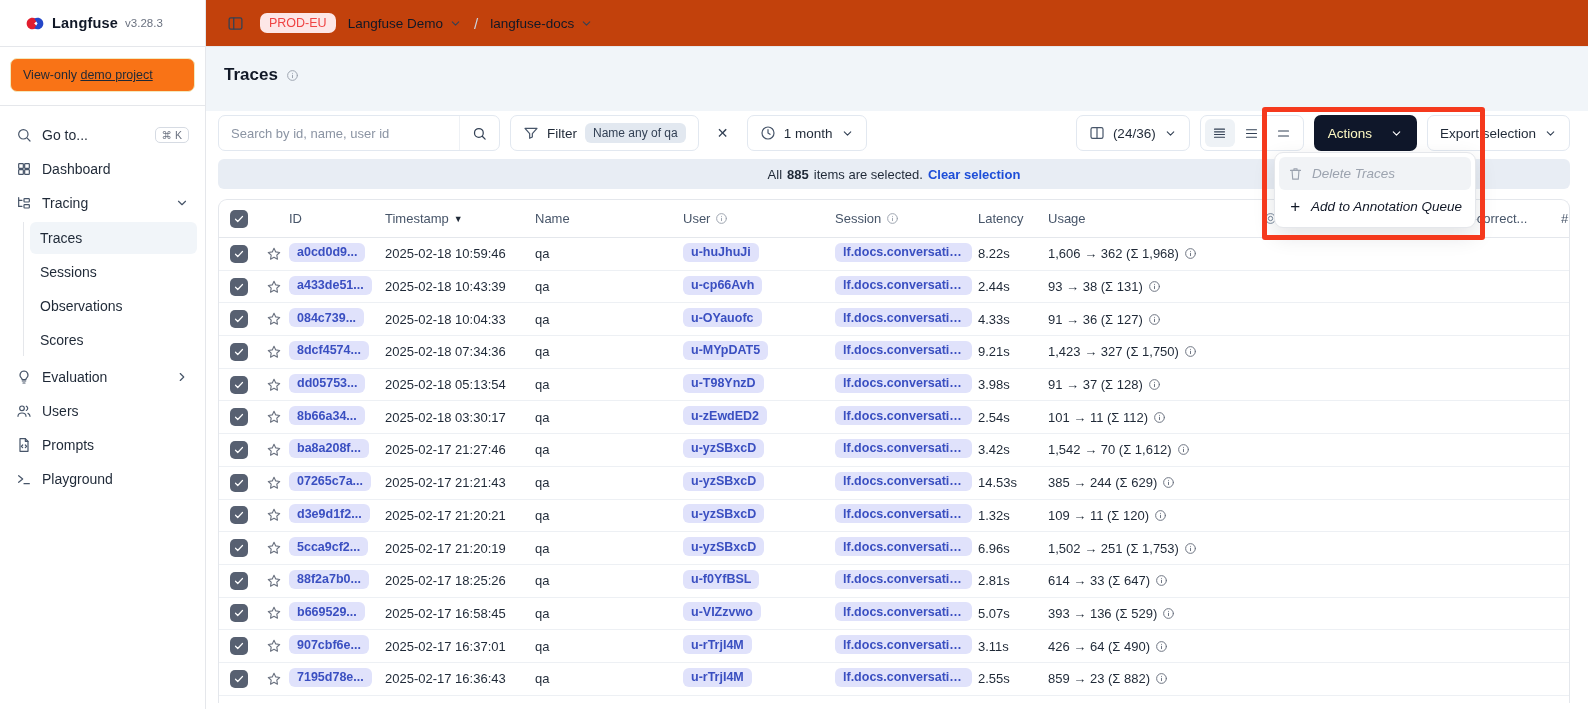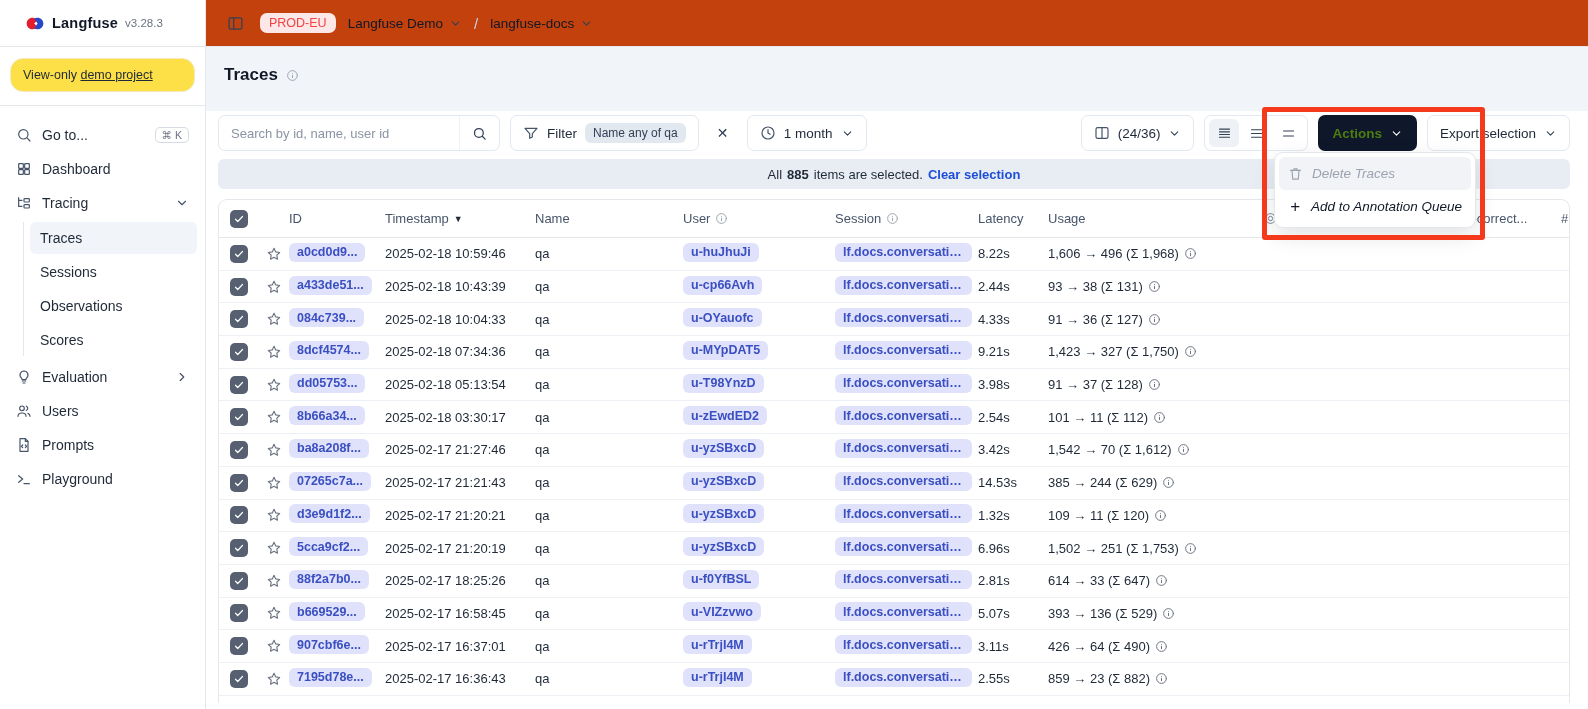--- a/index.html
+++ b/index.html
@@ -9,21 +9,21 @@
   svg { display:block; }
   .ic svg { width:16px; height:16px; stroke:#475569; fill:none; stroke-width:1.8; stroke-linecap:round; stroke-linejoin:round; }
 
   
   .sidebar { width:206px; height:100%; background:#fff; border-right:1px solid #e5e7eb; flex:0 0 auto; }
   .logo-row { height:47px; display:flex; align-items:center; gap:7px; padding:0 25px; border-bottom:1px solid #e5e7eb; }
   .logo-mark { width:20px; height:15px; }
   .logo-name { font-size:14.5px; font-weight:700; color:#111827; letter-spacing:.2px; }
   .logo-ver { font-size:11.5px; color:#6b7280; }
   .viewonly-wrap { padding:11px 10px 13px; border-bottom:1px solid #e5e7eb; }
-  .viewonly { background:#fde047; border:1px solid #f3e9bd; border-radius:13px; padding:9px 12px; font-size:12.5px; color:#1f2937; }
+  .viewonly { background:#f97316; border:1px solid #f3e9bd; border-radius:7px; padding:9px 12px; font-size:12.5px; color:#1f2937; }
   .viewonly u { font-weight:500; }
   .nav { padding:12px 8px; }
   .nav-item { display:flex; align-items:center; gap:10px; height:34px; padding:0 8px; border-radius:6px; font-size:14px; color:#1f2937; cursor:pointer; }
   .nav-item .ic { width:16px; height:16px; flex:0 0 auto; }
   .nav-item .chev { margin-left:auto; }
   .nav-item .chev svg { width:14px; height:14px; stroke:#475569; fill:none; stroke-width:2; stroke-linecap:round; stroke-linejoin:round; }
   .kbd { margin-left:auto; border:1px solid #d6dbe3; border-radius:5px; padding:1px 6px; font-size:10.5px; color:#6b7280; background:#fff; }
   .subnav { margin:2px 0 4px 15px; border-left:1px solid #e5e7eb; padding-left:6px; }
   .sub-item { display:flex; align-items:center; height:32px; padding:0 10px; border-radius:6px; font-size:14px; color:#1f2937; cursor:pointer; margin:2px 0; }
   .sub-item.active { background:#f1f5f9; font-weight:500; }
@@ -49,21 +49,21 @@
   .searchbox input { flex:1; border:0; outline:0; height:100%; padding:0 12px; font-size:13px; color:#1f2937; font-family:inherit; background:transparent; }
   .searchbox input::placeholder { color:#8b94a3; }
   .search-ic { width:40px; height:100%; border-left:1px solid #eef1f5; display:flex; align-items:center; justify-content:center; cursor:pointer; }
   .btn { height:36px; border:1px solid #e2e8f0; border-radius:7px; background:#fff; display:flex; align-items:center; gap:8px; padding:0 12px; font-size:13.5px; color:#1f2937; cursor:pointer; }
   .chip { background:#e2e8f0; border-radius:6px; padding:3px 8px; font-size:12px; color:#334155; white-space:nowrap; }
   .xbtn { width:28px; height:28px; display:flex; align-items:center; justify-content:center; color:#334155; font-size:14px; cursor:pointer; }
   .dens-group { height:36px; border:1px solid #e2e8f0; border-radius:7px; background:#fff; display:flex; align-items:center; padding:0 4px; gap:2px; }
   .dens { width:30px; height:28px; display:flex; align-items:center; justify-content:center; border-radius:6px; cursor:pointer; }
   .dens.active { background:#eef2f6; }
   .dens svg { width:15px; height:15px; stroke:#334155; fill:none; stroke-width:1.8; stroke-linecap:round; }
-  .actions-btn { height:36px; background:#0f172a; color:#4d7c0f; border-radius:7px; display:flex; align-items:center; gap:8px; padding:0 14px; font-size:13.5px; font-weight:700; cursor:pointer; }
+  .actions-btn { height:36px; background:#0f172a; color:#fef9c3; border-radius:7px; display:flex; align-items:center; gap:18px; padding:0 14px; font-size:13.5px; font-weight:400; cursor:pointer; }
   .actions-btn .chev svg { width:13px; height:13px; stroke:#fff; fill:none; stroke-width:2; stroke-linecap:round; stroke-linejoin:round; }
   .export-btn { font-weight:500; }
   .chev-dn svg { width:13px; height:13px; stroke:#334155; fill:none; stroke-width:2; stroke-linecap:round; stroke-linejoin:round; }
 
   .banner { margin-top:8px; height:30px; background:#e8edf4; border-radius:6px; display:flex; align-items:center; justify-content:center; gap:5px; font-size:13px; color:#1f2937; }
   .banner b { font-weight:700; }
   .banner .clear { color:#1d4ed8; font-weight:700; cursor:pointer; }
 
   
   .table-card { margin-top:10px; background:#fff; border:1px solid #e4e7ec; border-radius:9px 9px 0 0; border-bottom:0; overflow:hidden; height:504px; }
@@ -412,21 +412,21 @@
                   </svg>
                 </span>
               </div>
               <div class="td"><span class="badge">a0cd0d9...</span></div>
               <div class="td">2025-02-18 10:59:46</div>
               <div class="td">qa</div>
               <div class="td"><span class="badge">u-huJhuJi</span></div>
               <div class="td"><span class="badge">lf.docs.conversation...</span></div>
               <div class="td">8.22s</div>
               <div class="td usage">
-                <span>1,606 → 496 (Σ 1,968)</span>
+                <span>1,606 → 362 (Σ 1,968)</span>
                 <span class="info-ic">
                   <svg viewBox="0 0 24 24">
                     <circle cx="12" cy="12" r="9"></circle>
                     <path d="M12 8v.1M12 11.5V16"></path>
                   </svg>
                 </span>
               </div>
               <div class="td"></div>
               <div class="td"></div>
               <div class="td"></div>

